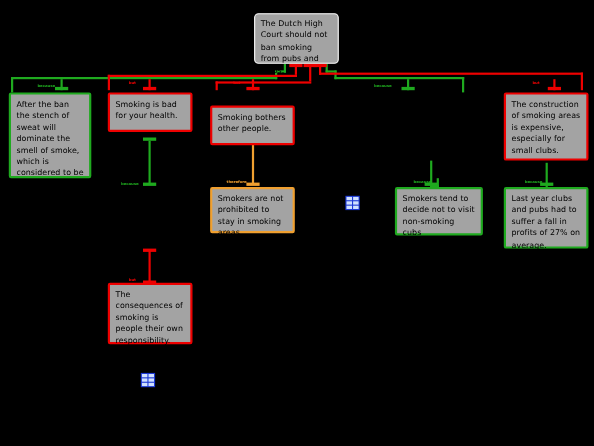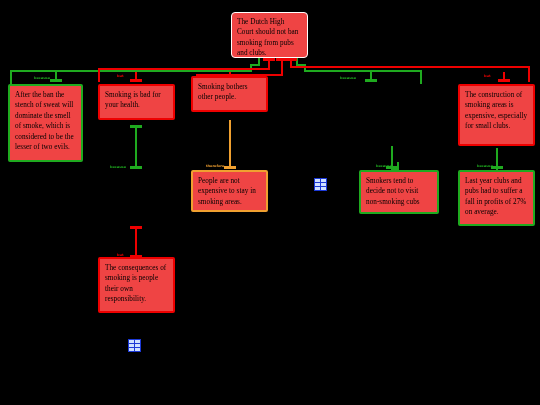--- a/index.html
+++ b/index.html
@@ -1,23 +1,23 @@
 <!DOCTYPE html>
 <html><head>
 <meta charset="utf-8">
 <style>
   html,body{margin:0;padding:0;background:#000;}
   body{width:540px;height:405px;overflow:hidden;
        font-family:"DejaVu Sans","Liberation Sans",sans-serif;}
   #canvas{position:relative;width:540px;height:405px;background:#000;}
 
   
-  .node{position:absolute;box-sizing:border-box;background:#ef4444;color:#000;
+  .node{position:absolute;box-sizing:border-box;background:#a3a3a3;color:#000;
         font-size:7.2px;line-height:10.4px;padding:4px 5px;border-radius:2px;
-        letter-spacing:.05px;font-family:Liberation Serif, serif;}
+        letter-spacing:.05px;}
   .node.root{border:1px solid #ffffff;border-radius:4px;}
   .node.con{border:2px solid #ee0000;}
   .node.pro{border:2px solid #1faa1f;}
   .node.neu{border:2px solid #f0a030;}
 
   
   .seg{position:absolute;}
   .g{background:#1faa1f;}
   .r{background:#ee0000;}
   .o{background:#f0a030;}
@@ -112,23 +112,23 @@
 
   <div class="node root" style="left:231px;top:12px;width:77px;height:46px;">The Dutch High Court should not ban smoking from pubs and clubs.</div>
 
   <div class="node pro" style="left:8px;top:84px;width:75px;height:78px;">After the ban the stench of sweat will dominate the smell of smoke, which is considered to be the lesser of two evils.</div>
 
   <div class="node con" style="left:98px;top:84px;width:77px;height:36px;">Smoking is bad for your health.</div>
 
 
   <div class="node con" style="left:98px;top:257px;width:77px;height:56px;">The consequences of smoking is people their own responsibility.</div>
 
-  <div class="node con" style="left:191px;top:76px;width:77px;height:36px;">Smoking bothers other people.</div>
+  <div class="node con" style="left:191px;top:96px;width:77px;height:36px;">Smoking bothers other people.</div>
 
-  <div class="node neu" style="left:191px;top:170px;width:77px;height:42px;">People are not expensive to stay in smoking areas.</div>
+  <div class="node neu" style="left:191px;top:170px;width:77px;height:42px;">Smokers are not prohibited to stay in smoking areas.</div>
 
 
   <div class="node con" style="left:458px;top:84px;width:77px;height:62px;">The construction of smoking areas is expensive, especially for small clubs.</div>
 
   <div class="node pro" style="left:359px;top:170px;width:80px;height:44px;">Smokers tend to decide not to visit non-smoking cubs</div>
 
   <div class="node pro" style="left:458px;top:170px;width:77px;height:56px;">Last year clubs and pubs had to suffer a fall in profits of 27% on average.</div>
 
   <div class="tbl" style="left:314px;top:178px;">
     <div class="row">

